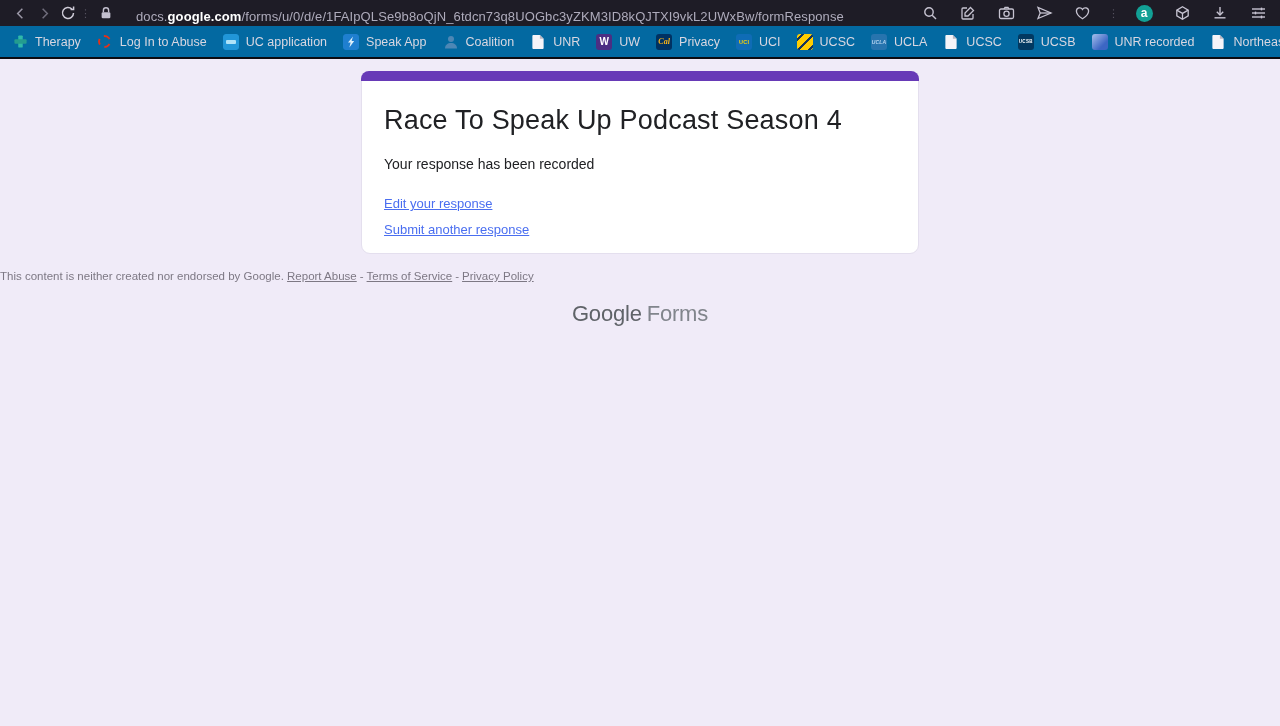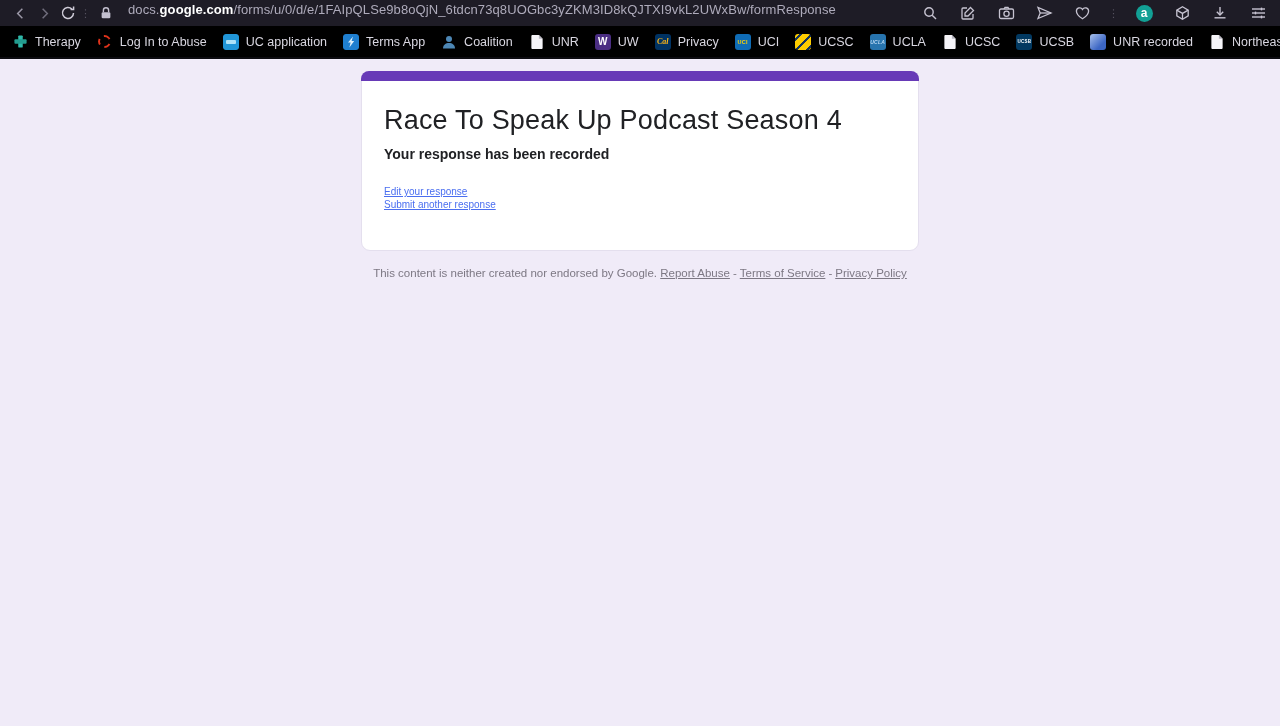--- a/index.html
+++ b/index.html
@@ -10,36 +10,36 @@
   .chrome { background:#1d1b24; border-bottom:2px solid #0c0b10; }
   .toolbar {
     height:26px; display:flex; align-items:center;
     padding:0 10px 0 8px; background:#1e1c26;
   }
   .tbtn { width:24px; height:22px; display:flex; align-items:center;
     justify-content:center; flex:none; cursor:pointer; }
   .tbtn svg { display:block; }
   .dots { color:#55525f; font-size:11px; line-height:1; width:10px;
     text-align:center; flex:none; }
-  .urlwrap { display:flex; align-items:flex-start; flex:1 1 auto;
-    min-width:0; margin-left:4px; }
+  .urlwrap { display:flex; align-items:flex-end; flex:1 1 auto;
+    min-width:0; margin-left:4px;gap:8px; }
   .url { font-size:13px; white-space:nowrap; overflow:hidden;
     margin-left:10px; letter-spacing:.1px; }
   .url .dim { color:#aeabbb; }
   .url .domain { color:#ffffff; font-weight:700; }
   .right-icons { display:flex; align-items:center; gap:14px; flex:none;
     margin-left:10px; }
   .amazon-badge { width:17px; height:17px; border-radius:50%;
     background:#12a095; color:#fff; font-weight:700; font-size:12px;
     display:flex; align-items:center; justify-content:center;
     line-height:1; padding-bottom:1px; }
 
   
   .bookmarks {
-    height:31px; background:#000000; display:flex; 
+    height:31px; background:#0369a1; display:flex; 
     padding:0 6px 0 4px;
   }
   .bm { display:flex; align-items:center; gap:7px; padding:3px 8px;
     border-radius:4px; cursor:pointer; flex:none; }
   .bm-label { color:#d9d7e1; font-size:12.5px; white-space:nowrap; }
   .fav { width:16px; height:16px; flex:none; border-radius:3px;
     display:flex; align-items:center; justify-content:center;
     overflow:hidden; }
   .fav svg { display:block; }
   .fav-canvas { width:13px; height:13px; border:2.5px dashed #e0331b;
@@ -56,31 +56,31 @@
   .fav-ucsb { background:#023961; color:#ffffff; font-weight:700; font-size:4.5px;
     letter-spacing:.3px; }
   .fav-unrhousing { background:linear-gradient(135deg,#a9c1ec 0%,#3c66c4 70%); }
 
   
   .page { height:669px; background:#f0ebf8; overflow:hidden; }
   .card { width:558px; margin:12px auto 0; background:#ffffff;
     border:1px solid #e4dfee; border-radius:9px; }
   .card-accent { height:10px; background:#673ab7;
     border-radius:8px 8px 0 0; margin:-1px -1px 0; }
-  .card-body { padding:24px 22px 40px; }
+  .card-body { padding:24px 22px 16px; }
   .form-title { font-size:27px; color:#202124; font-weight:400;
     letter-spacing:.2px; }
-  .form-status { font-size:14px; color:#202124; margin-top:10px;font-weight:bold; }
+  .form-status { font-size:14px; color:#202124; margin-top:20px; }
   .form-links { margin-top:24px; }
-  .form-link { display:inline-block; font-size:10px; color:#4a6ef0;
+  .form-link { display:inline-block; font-size:13px; color:#4a6ef0;
     text-decoration:underline; cursor:pointer; }
-  .form-link + .form-link { margin-top:2px; }
+  .form-link + .form-link { margin-top:11px; }
   .form-link { display:block; width:max-content; }
 
-  .footer-note { margin-top:16px; text-align:center; font-size:11.5px;
+  .footer-note { margin-top:16px; text-align:left; font-size:11.5px;
     color:#7d7884; }
   .footer-note a { color:#7d7884; text-decoration:underline; cursor:pointer; }
   .sep { margin:0 3px; }
 
   .gforms-logo { margin-top:19px; text-align:center; font-size:22px;
     letter-spacing:-0.2px; cursor:pointer; }
   .gforms-logo .g { color:#5f6368; font-weight:500; }
   .gforms-logo .f { color:#81858c; font-weight:400; margin-left:5px; }
 </style>
 </head>
@@ -222,21 +222,21 @@
         </span>
       <span class="bm-label">UC application</span>
     </div>
     <div class="bm">
       <span class="fav">
           <svg width="16" height="16" viewBox="0 0 16 16">
             <rect width="16" height="16" rx="2" fill="#1f7fd0"></rect>
             <polygon points="10,2.5 5,8.5 7.6,8.5 6.4,13.5 11.2,7 8.6,7" fill="#dff0fb"></polygon>
           </svg>
         </span>
-      <span class="bm-label">Terms App</span>
+      <span class="bm-label">Speak App</span>
     </div>
     <div class="bm">
       <span class="fav">
           <svg width="16" height="16" viewBox="0 0 16 16">
             <circle cx="8" cy="5" r="3" fill="#4d87b5"></circle>
             <path d="M2 14.5c0-3.4 2.7-5.4 6-5.4s6 2 6 5.4z" fill="#4d87b5"></path>
           </svg>
         </span>
       <span class="bm-label">Coalition</span>
     </div>
@@ -310,13 +310,16 @@
         <a class="form-link">Submit another response</a>
       </div>
     </div>
   </div>
 
   <div class="footer-note">
     <span>This content is neither created nor endorsed by Google.</span>
     <a>Report Abuse</a><span class="sep">-</span><a>Terms of Service</a><span class="sep">-</span><a>Privacy Policy</a>
   </div>
 
+  <div class="gforms-logo">
+    <span class="g">Google</span><span class="f">Forms</span>
+  </div>
 </div>
 
 </body></html>

